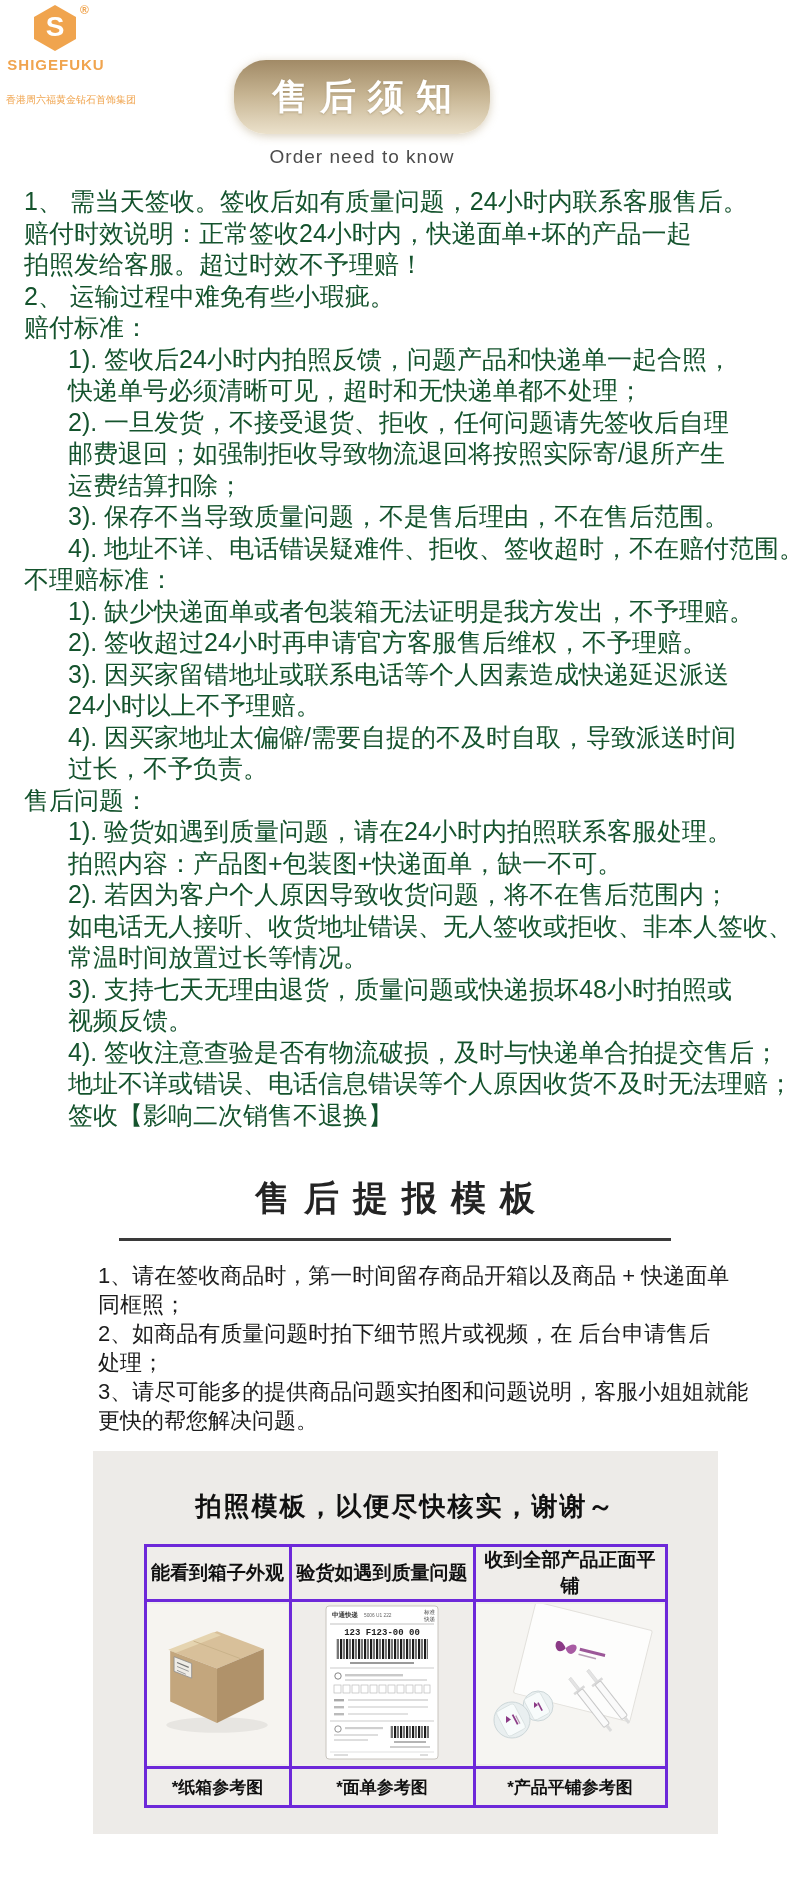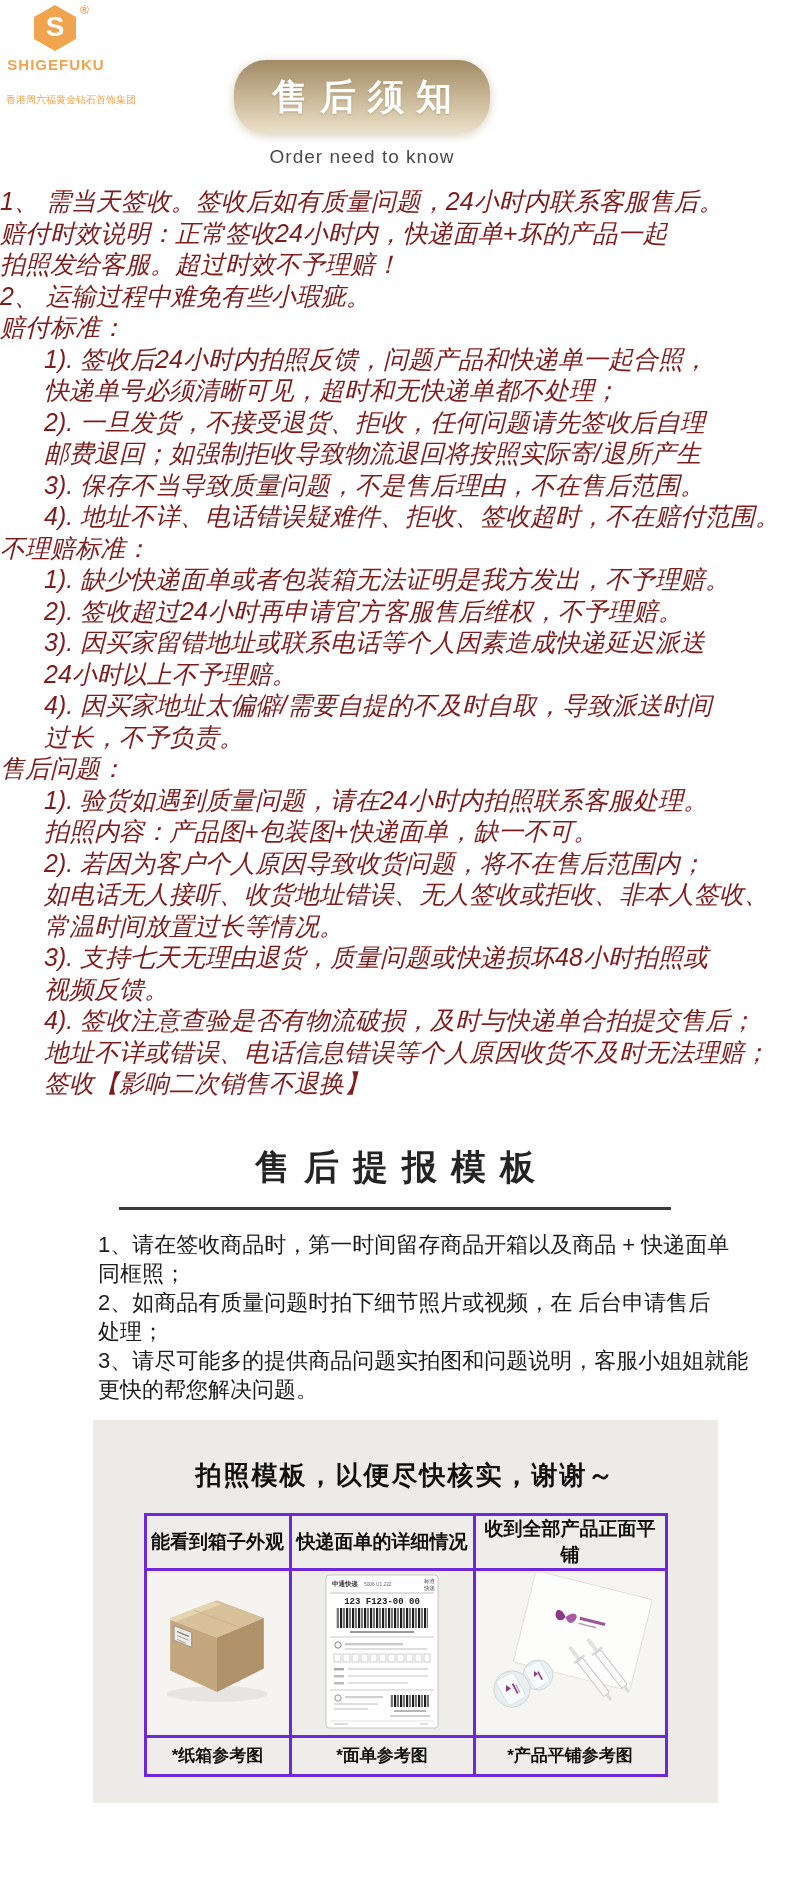--- a/index.html
+++ b/index.html
@@ -20,21 +20,21 @@
   .banner-wrap{padding-top:60px;width:256px;margin-left:234px;text-align:center;}
   .banner-pill{height:74px;border-radius:32px;
     background:linear-gradient(180deg,#a18a66 0%,#c7b593 48%,#ebe1cb 100%);
     box-shadow:0 2px 10px rgba(170,150,110,.45);
     display:flex;align-items:center;justify-content:center;}
   .banner-pill span{color:#fff;font-size:36px;font-weight:bold;letter-spacing:12px;text-indent:12px;
     text-shadow:0 1px 2px rgba(120,100,60,.35);}
   .banner-sub{margin-top:12px;font-size:19px;font-weight:normal;color:#4c4c4c;letter-spacing:1px;}
 
   
-  .notice{margin:18px 10px 0 0;font-size:25px;line-height:31.5px;color:#7f1d1d;font-style:italic;}
+  .notice{margin:18px 10px 0 24px;font-size:25px;line-height:31.5px;color:#14532d;}
   .nline{white-space:nowrap;}
   .nline.ind{padding-left:44px;}
 
   
   .tpl{margin-top:44px;text-align:center;}
   .tpl-title{margin:0;font-size:35px;font-weight:600;color:#242424;letter-spacing:14px;text-indent:14px;}
   .tpl-rule{width:552px;height:3px;background:#3a3a3a;margin:16px auto 0;}
   .tpl-steps{margin:20px 40px 0 98px;text-align:left;font-size:22px;line-height:29px;color:#1c1c1c;}
   .step-line{white-space:nowrap;}
 
@@ -74,20 +74,21 @@
   <main class="notice">
       <div class="nline">1、 需当天签收。签收后如有质量问题，24小时内联系客服售后。</div>
       <div class="nline">赔付时效说明：正常签收24小时内，快递面单+坏的产品一起</div>
       <div class="nline">拍照发给客服。超过时效不予理赔！</div>
       <div class="nline">2、 运输过程中难免有些小瑕疵。</div>
       <div class="nline">赔付标准：</div>
       <div class="nline ind">1). 签收后24小时内拍照反馈，问题产品和快递单一起合照，</div>
       <div class="nline ind">快递单号必须清晰可见，超时和无快递单都不处理；</div>
       <div class="nline ind">2). 一旦发货，不接受退货、拒收，任何问题请先签收后自理</div>
       <div class="nline ind">邮费退回；如强制拒收导致物流退回将按照实际寄/退所产生</div>
+      <div class="nline ind">运费结算扣除；</div>
       <div class="nline ind">3). 保存不当导致质量问题，不是售后理由，不在售后范围。</div>
       <div class="nline ind">4). 地址不详、电话错误疑难件、拒收、签收超时，不在赔付范围。</div>
       <div class="nline">不理赔标准：</div>
       <div class="nline ind">1). 缺少快递面单或者包装箱无法证明是我方发出，不予理赔。</div>
       <div class="nline ind">2). 签收超过24小时再申请官方客服售后维权，不予理赔。</div>
       <div class="nline ind">3). 因买家留错地址或联系电话等个人因素造成快递延迟派送</div>
       <div class="nline ind">24小时以上不予理赔。</div>
       <div class="nline ind">4). 因买家地址太偏僻/需要自提的不及时自取，导致派送时间</div>
       <div class="nline ind">过长，不予负责。</div>
       <div class="nline">售后问题：</div>
@@ -120,21 +121,21 @@
     <h3 class="pb-title">拍照模板，以便尽快核实，谢谢～</h3>
     <table class="pb-table">
       <colgroup>
           <col style="width:145px">
           <col style="width:184px">
           <col style="width:192px">
         </colgroup>
       <tbody>
           <tr class="pb-head">
         <td>能看到箱子外观</td>
-        <td>快递面单的详细情况</td>
+        <td>验货如遇到质量问题</td>
         <td>收到全部产品正面平铺</td>
       </tr>
       <tr class="pb-img">
         <td>
 
           <svg viewBox="0 0 145 164" width="141" height="160" preserveAspectRatio="xMidYMid slice">
             <rect width="145" height="164" fill="#f6f4f0"></rect>
             <ellipse cx="72" cy="124" rx="52" ry="8" fill="rgba(0,0,0,0.06)"></ellipse>
             <polygon points="72,28 120,46 72,66 24,48" fill="#d8c09a"></polygon>
             <polygon points="24,48 72,66 72,122 24,100" fill="#c3a67d"></polygon>

